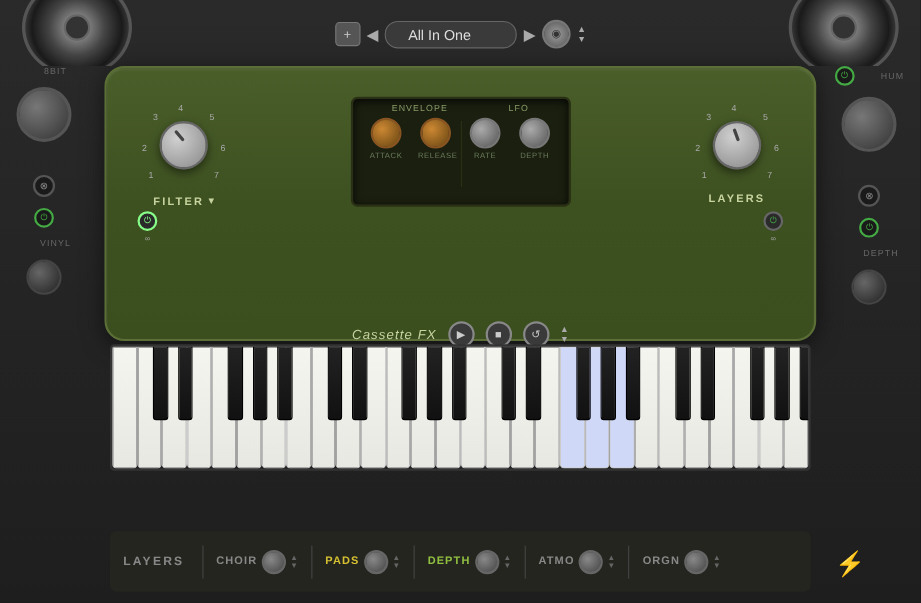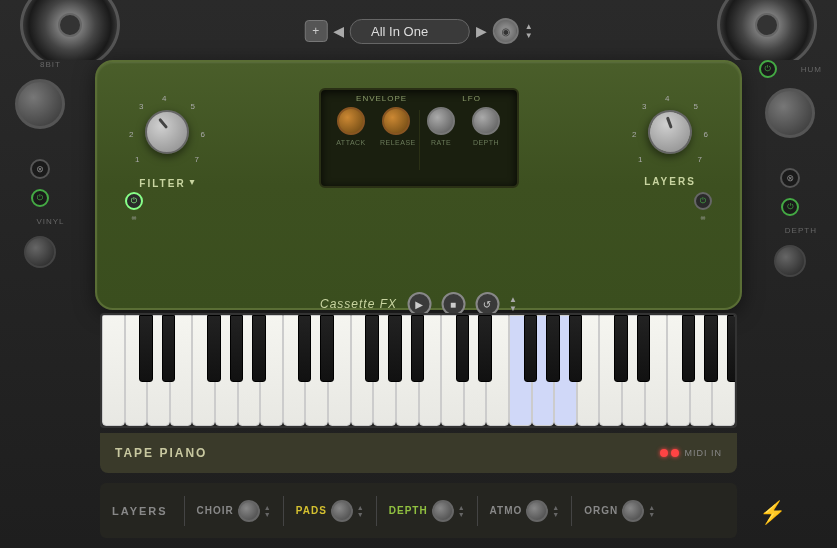--- a/index.html
+++ b/index.html
@@ -728,30 +728,20 @@
           <div class="black-key" style="left: 73.75%; width: 2.14286%;"></div>
           <div class="black-key" style="left: 80.8929%; width: 2.14286%;"></div>
           <div class="black-key" style="left: 84.4643%; width: 2.14286%;"></div>
           <div class="black-key" style="left: 91.6071%; width: 2.14286%;"></div>
           <div class="black-key" style="left: 95.1786%; width: 2.14286%;"></div>
           <div class="black-key" style="left: 98.75%; width: 2.14286%;"></div>
         </div>
       </div>
   </div>
 
-  <div class="bottom-bar">
-    <span class="tape-piano-label">TAPE  PIANO</span>
-    <div class="midi-section">
-      <div class="midi-dots">
-        <div class="midi-dot active"></div>
-        <div class="midi-dot active"></div>
-      </div>
-      <span class="midi-label">MIDI IN</span>
-    </div>
-  </div>
 
   <div class="layers-row">
     <span class="layers-label">LAYERS</span>
     <div class="layer-divider"></div>
 
     <div class="layer-item">
       <span class="layer-name inactive">CHOIR</span>
       <div class="layer-knob"></div>
       <div class="layer-updown">
         <span>▲</span>

